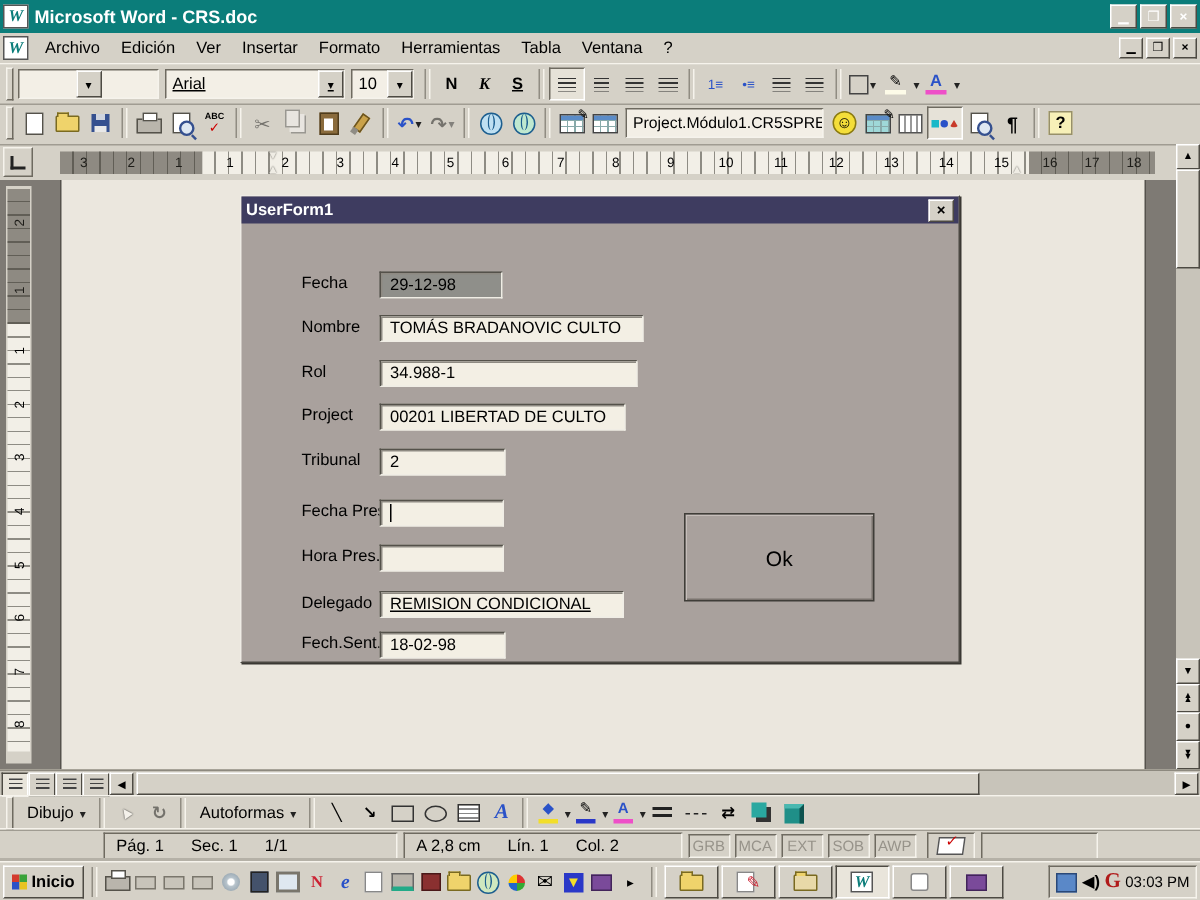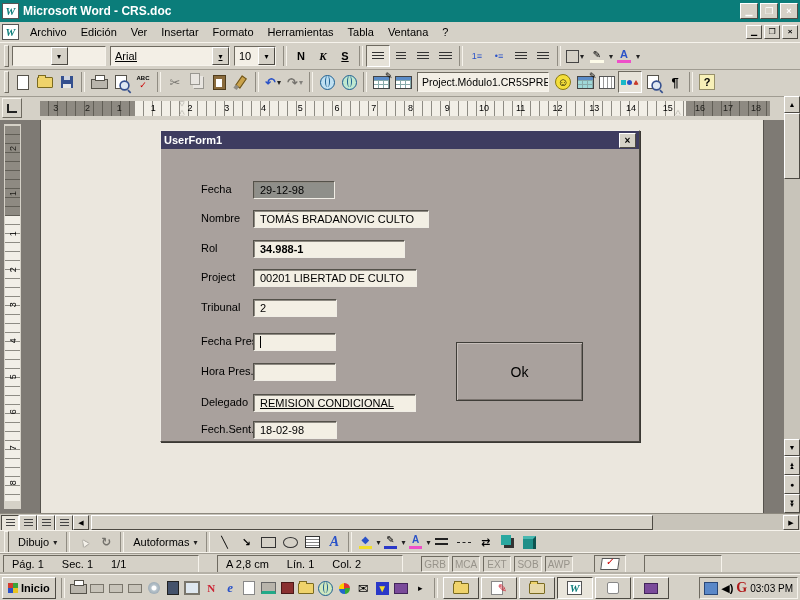--- a/index.html
+++ b/index.html
@@ -103,21 +103,21 @@
   .vwbtn.cur{background:#e8e4da;border-color:#4d4a43 #fff #fff #4d4a43;}
   #hthumb{height:13px;background:#d5d1c7;border:1px solid;border-color:#fff #4d4a43 #4d4a43 #fff;width:560px;margin-left:2px;}
   #htrack{flex:1;}
   
   #drawbar{top:530px;height:22px;border-top:1px solid #f6f3ec;border-bottom:1px solid #a09c92;padding:0 2px;}
   .flatbtn{display:flex;align-items:center;gap:3px;padding:14px 6px;height:18px;}
   .clrbtn{display:flex;flex-direction:column;align-items:center;justify-content:center;width:20px;height:18px;position:relative;}
   .clrbtn .g{font-weight:bold;font-size:10px;line-height:1;}
   .clrbtn .bar{width:13px;height:3px;margin-top:1px;}
   
-  #statusbar{top:552px;height:22px;border-top:1px solid #f6f3ec;padding:0 3px;gap:18px;}
+  #statusbar{top:552px;height:22px;border-top:1px solid #f6f3ec;padding:0 3px;gap:4px;justify-content:center;}
   .spanel{height:16px;display:flex;align-items:center;padding:0 8px;gap:0;white-space:nowrap;}
   .spanel span{margin-right:18px;}
   .ind{height:14px;min-width:26px;display:flex;align-items:center;justify-content:center;color:#97938a;
     border:1px solid;border-color:#6e6a60 #f6f3ec #f6f3ec #6e6a60;margin-right:3px;font-size:10px;}
   
   #taskbar{top:574px;height:26px;border-top:1px solid #f6f3ec;box-shadow:0 -2px 0 #b5b1a7;padding:0 2px;gap:2px;}
   #startbtn{display:flex;align-items:center;gap:3px;height:20px;padding:0 5px;background:#d5d1c7;
     border:1px solid;border-color:#fff #4d4a43 #4d4a43 #fff;font-weight:bold;font-size:11px;}
   .flag{display:grid;grid-template-columns:5px 5px;grid-template-rows:5px 5px;}
   .flag b{display:block;} .flag b:nth-child(1){background:#d33b2e;} .flag b:nth-child(2){background:#3aa33a;}
@@ -413,21 +413,21 @@
         <div class="frow" style="top: 51px;">
           <span class="flabel">Nombre</span>
           <span class="fbox" style="width: 176px;">
 
             <span>TOMÁS BRADANOVIC CULTO</span>
           </span>
         </div>
 
         <div class="frow" style="top: 81px;">
           <span class="flabel">Rol</span>
-          <span class="fbox" style="width: 152px; font-weight: bold;">
+          <span class="fbox" style="width: 172px;">
 
             <span>34.988-1</span>
           </span>
         </div>
 
         <div class="frow" style="top: 110px;">
           <span class="flabel">Project</span>
           <span class="fbox" style="width: 164px;">
 
             <span>00201 LIBERTAD DE CULTO</span>

